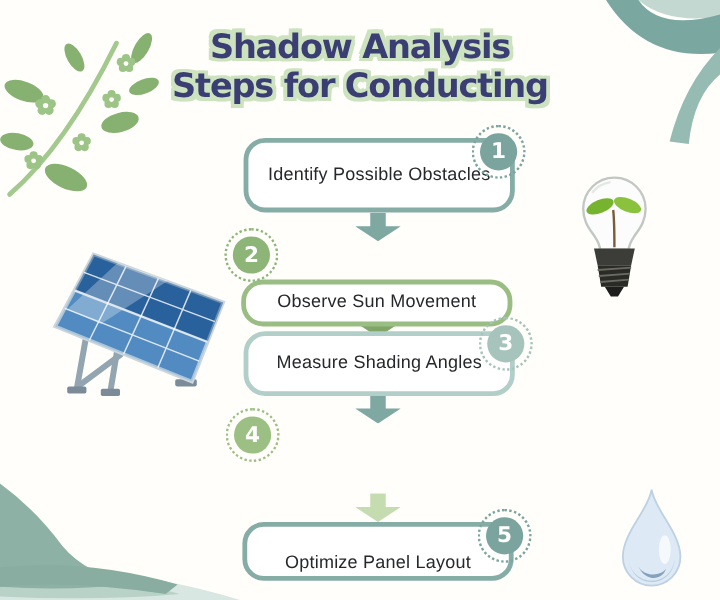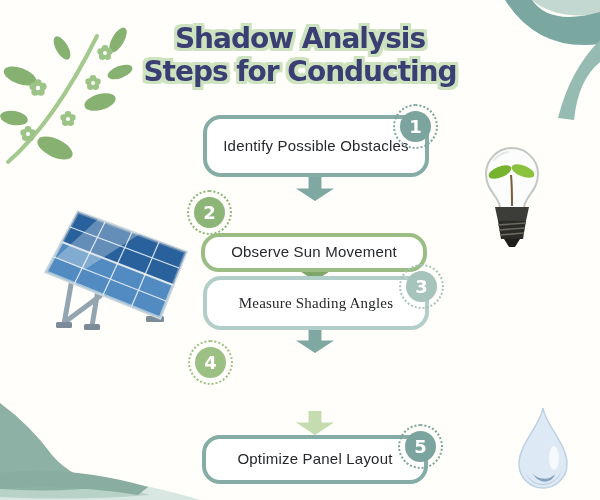--- a/index.html
+++ b/index.html
@@ -72,34 +72,34 @@
   <div class="arrow arrow-teal" style="left:296px;top:177px;"></div>
 
   <div class="step-box b-green" style="left:201px;top:201px;width:226px;height:39px;margin-top:32px;">
     <span class="step-label">Observe Sun Movement</span>
   </div>
   <div class="badge badge-green" style="left:194px;top:197px;">
     <span>2</span>
   </div>
   <div class="arrow arrow-green" style="left:296px;top:257px;"></div>
 
-  <div class="step-box b-paleteal" style="left:203px;top:276px;width:226px;height:54px;font-family:Liberation Serif, serif;">
+  <div class="step-box b-paleteal" style="left:203px;top:276px;width:226px;height:54px;">
     <span class="step-label">Measure Shading Angles</span>
   </div>
   <div class="badge badge-paleteal" style="left:406px;top:271px;">
     <span>3</span>
   </div>
   <div class="arrow arrow-teal" style="left:296px;top:329px;"></div>
 
   <div class="badge badge-palegreen" style="left:195px;top:347px;">
     <span>4</span>
   </div>
   <div class="arrow arrow-palegreen" style="left:296px;top:411px;"></div>
 
-  <div class="step-box b-teal" style="left:202px;top:435px;width:226px;height:49px;">
+  <div class="step-box b-teal" style="left:202px;top:435px;width:226px;height:49px;align-items:flex-end;">
     <span class="step-label">Optimize Panel Layout</span>
   </div>
   <div class="badge badge-teal" style="left:405px;top:431px;">
     <span>5</span>
   </div>
 
   <svg class="deco" style="left:0;top:26px;" width="150" height="140" viewBox="0 0 150 140">
     <path d="M8,136 Q55,95 97,10" fill="none" stroke="#a3c98e" stroke-width="4" stroke-linecap="round"></path>
     <g fill="#86b171">
       <ellipse cx="118" cy="14" rx="14" ry="6" transform="rotate(-60 118 14)"></ellipse>

